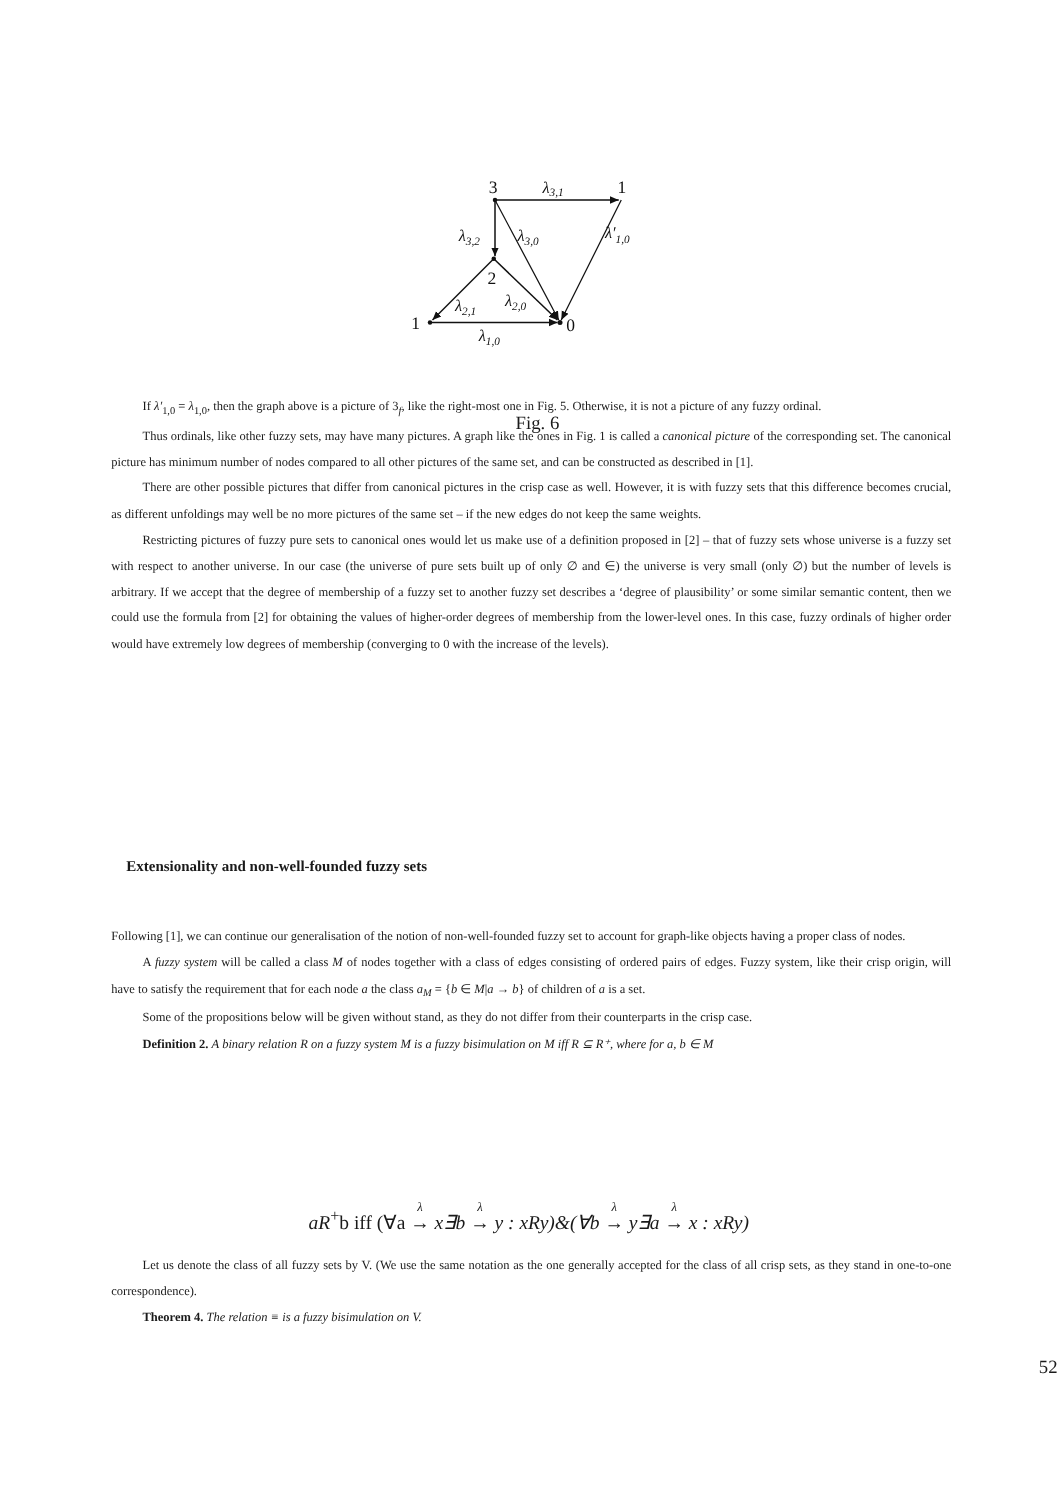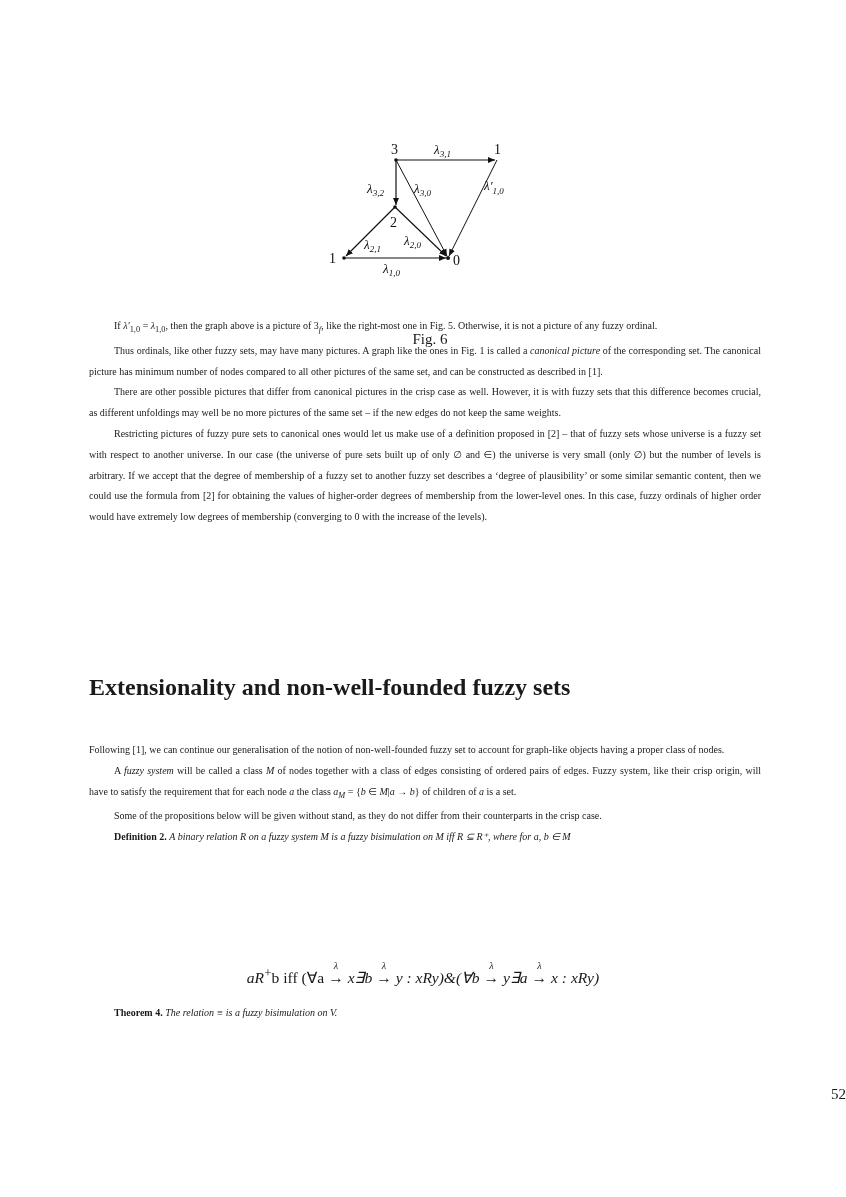--- a/index.html
+++ b/index.html
@@ -10,22 +10,22 @@
   .figure svg { position: absolute; left: 0; top: 0; }
   .caption { position: absolute; left: 0; top: 148px; width: 220px; text-align: center;
              font-family: "Liberation Serif", serif; font-size: 15px; margin-top: 48px; }
   .text { position: absolute; left: 89px; width: 672px;
           font-family: "Liberation Serif", serif; font-size: 10px; line-height: 20.8px;
           text-align: justify; }
   .text p { margin: 0; text-indent: 25px; }
   .text p.noindent { text-indent: 0; }
   .block1 { top: 316px; }
   .block2 { top: 740px; }
-  h2 { position: absolute; left: 89px; top: 674px; margin: 0;
-       font-family: "Liberation Serif", serif; font-weight: bold; font-size: 24px; }
+  h2 { position: absolute; left: 89px; top: 674px; margin: 12px;
+       font-family: "Liberation Serif", serif; font-weight: bold; font-size: 12px; }
   em, i { font-style: italic; }
   .bold { font-weight: bold; }
   .math { font-style: italic; }
   .formula { position: absolute; left: 0; width: 846px; top: 965px; text-align: center;
              font-family: "Liberation Serif", serif; font-size: 15.6px; }
   .block3 { top: 1003px; }
   .pagenum { position: absolute; left: 0; width: 846px; top: 1086px; text-align: right;
              font-family: "Liberation Serif", serif; font-size: 15px; }
   .ovr { display: inline-block; position: relative; }
   .ovr .lam { position: absolute; left: 0; right: 0; top: -9px; text-align: center; font-size: 10px; font-style: italic; }
@@ -91,17 +91,18 @@
     <p><span>A </span><em>fuzzy system</em><span> will be called a class </span><span class="math">M</span><span> of nodes together with a class of edges consisting of ordered pairs of edges. Fuzzy system, like their crisp origin, will have to satisfy the requirement that for each node </span><span class="math">a</span><span> the class </span><span class="math">a</span><sub class="math">M</sub><span> = {</span><span class="math">b</span><span> ∈ </span><span class="math">M</span><span>|</span><span class="math">a</span><span> → </span><span class="math">b</span><span>} of children of </span><span class="math">a</span><span> is a set.</span></p>
     <p>Some of the propositions below will be given without stand, as they do not differ from their counterparts in the crisp case.</p>
     <p><span class="bold">Definition 2.</span> <em>A binary relation R on a fuzzy system M is a fuzzy bisimulation on M iff R ⊆ R⁺, where for a, b ∈ M</em></p>
   </div>
 
   <div class="formula">
     <span class="math">aR</span><sup>+</sup><span>b iff (∀a </span><span class="ovr"><span class="lam">λ</span><span>→</span></span><span class="math"> x∃b </span><span class="ovr"><span class="lam">λ</span><span>→</span></span><span class="math"> y : xRy)&amp;(∀b </span><span class="ovr"><span class="lam">λ</span><span>→</span></span><span class="math"> y∃a </span><span class="ovr"><span class="lam">λ</span><span>→</span></span><span class="math"> x : xRy)</span>
   </div>
 
   <div class="text block3">
+    <p>Let us denote the class of all fuzzy sets by V. (We use the same notation as the one generally accepted for the class of all crisp sets, as they stand in one-to-one correspondence).</p>
     <p><span class="bold">Theorem 4.</span> <em>The relation ≡ is a fuzzy bisimulation on V.</em></p>
   </div>
 
   <div class="pagenum">52</div>
 </div>
 
 </body></html>

